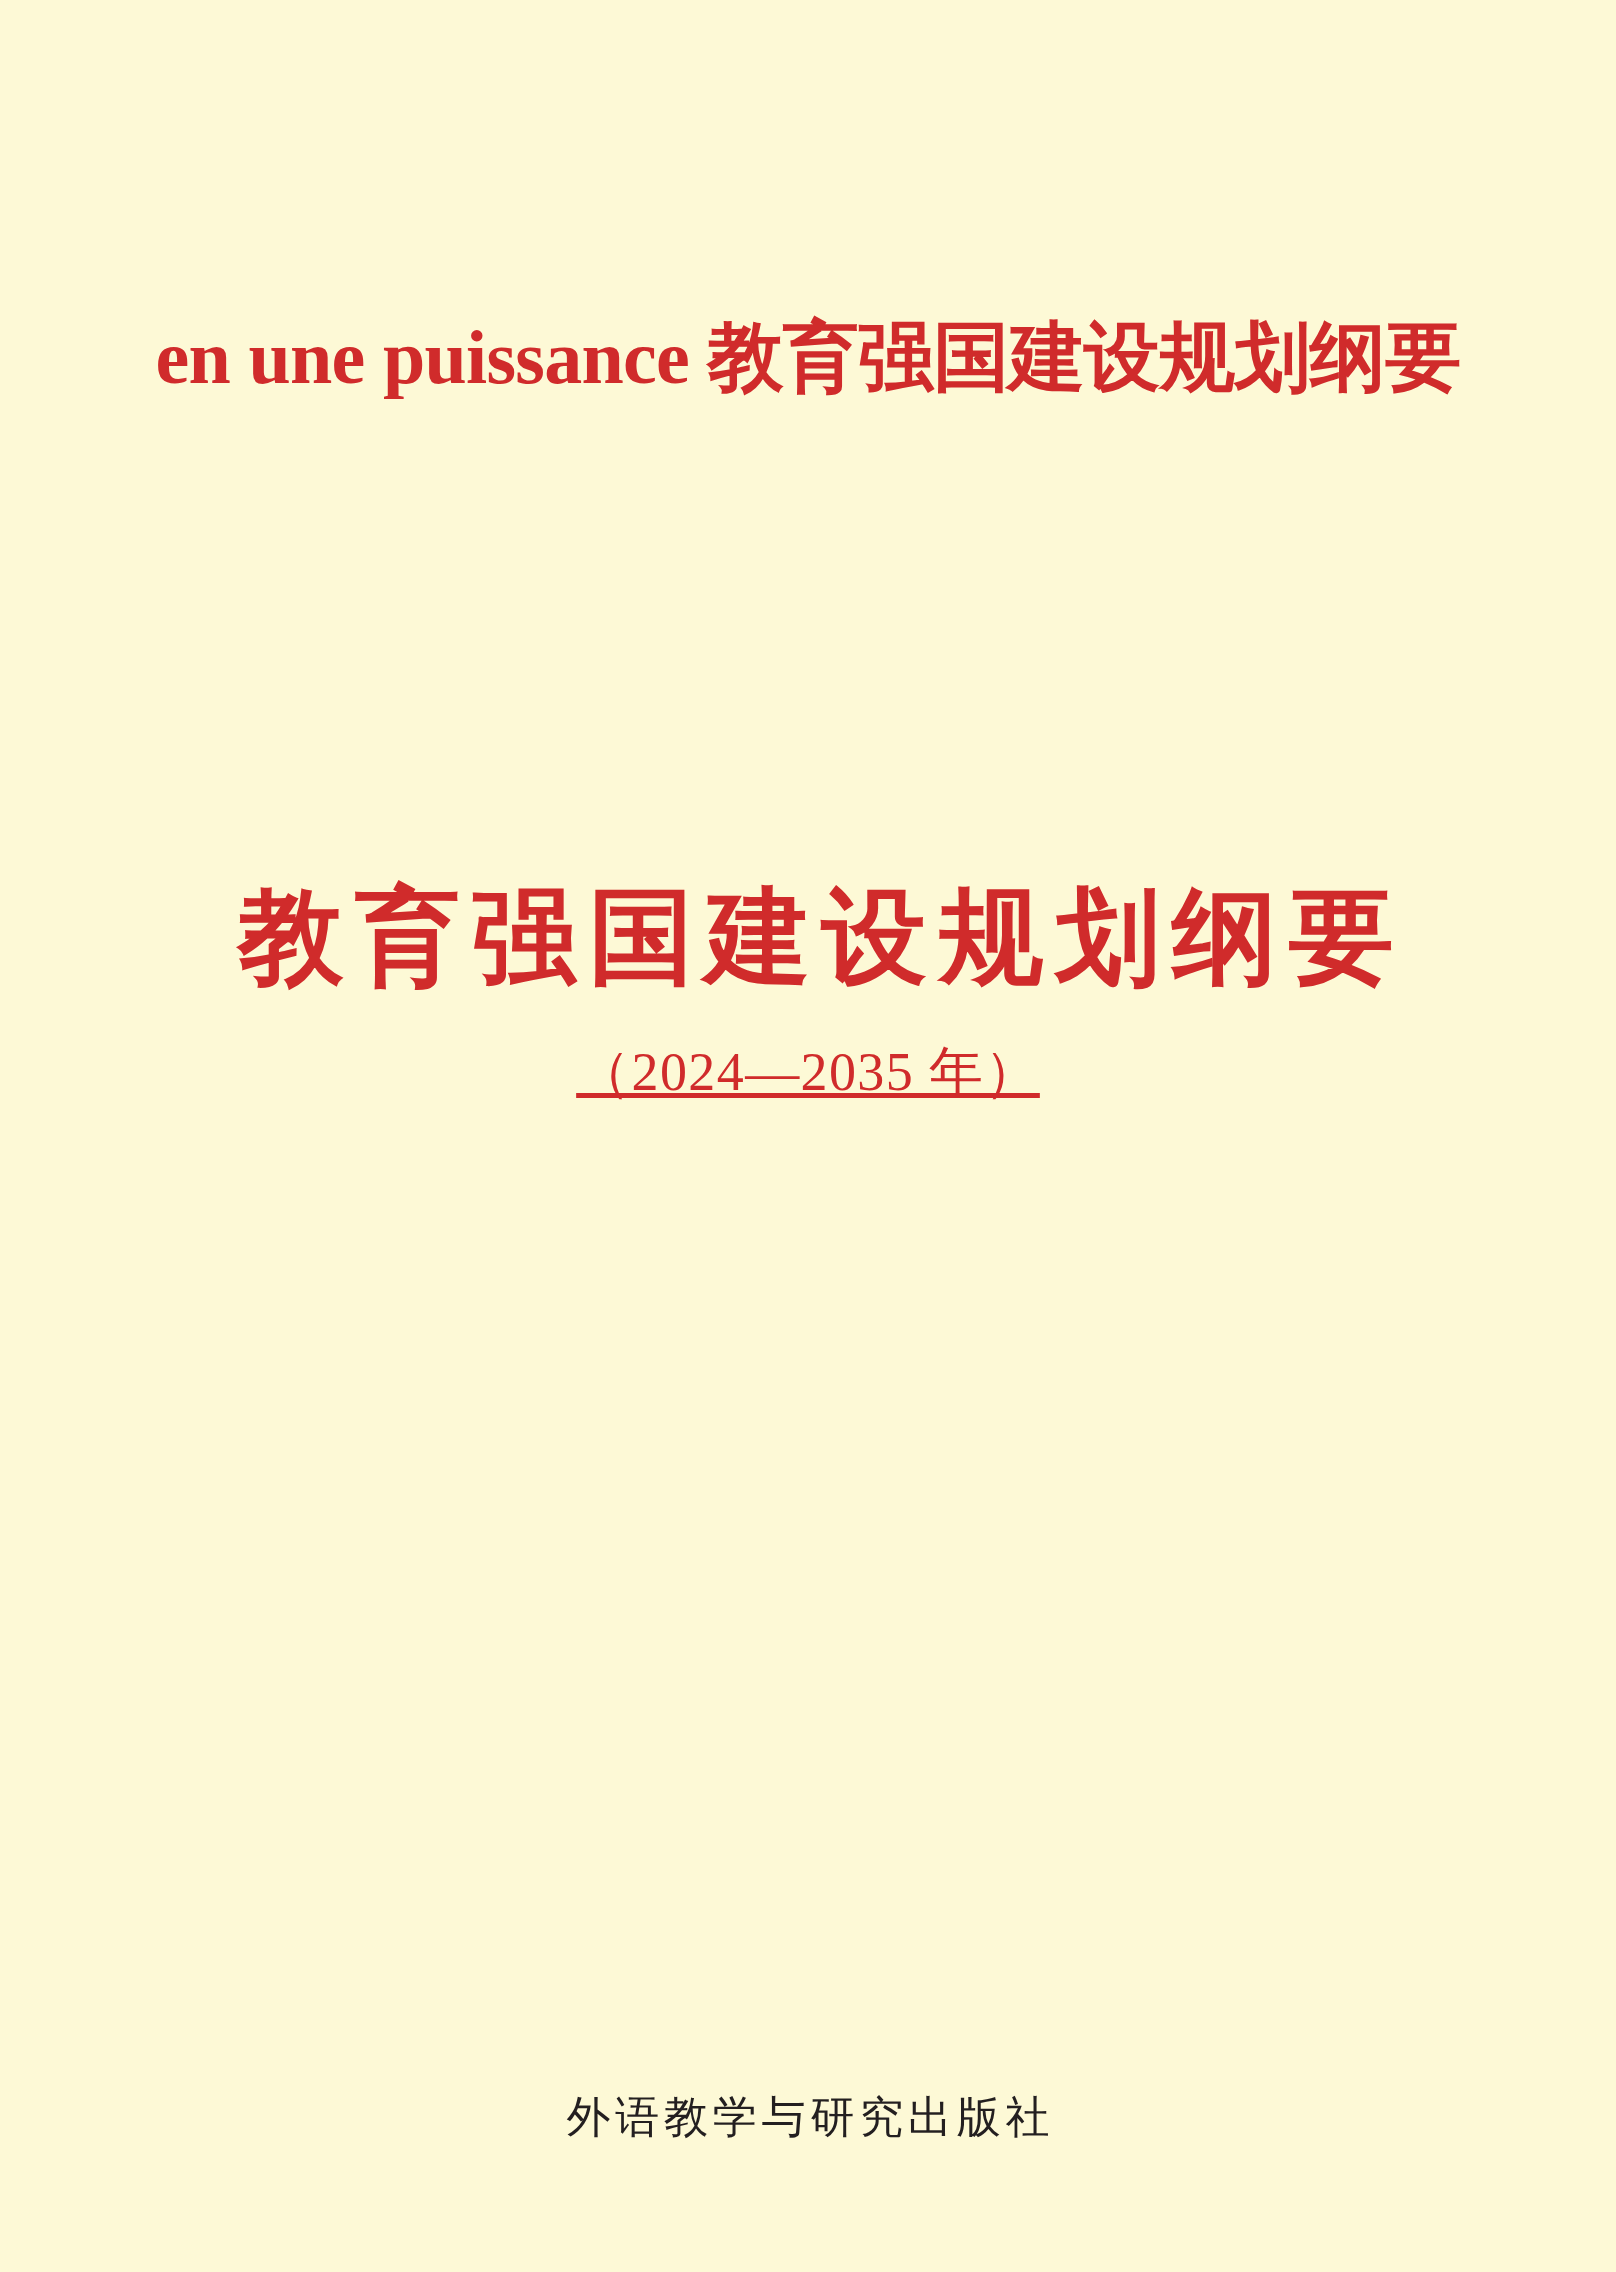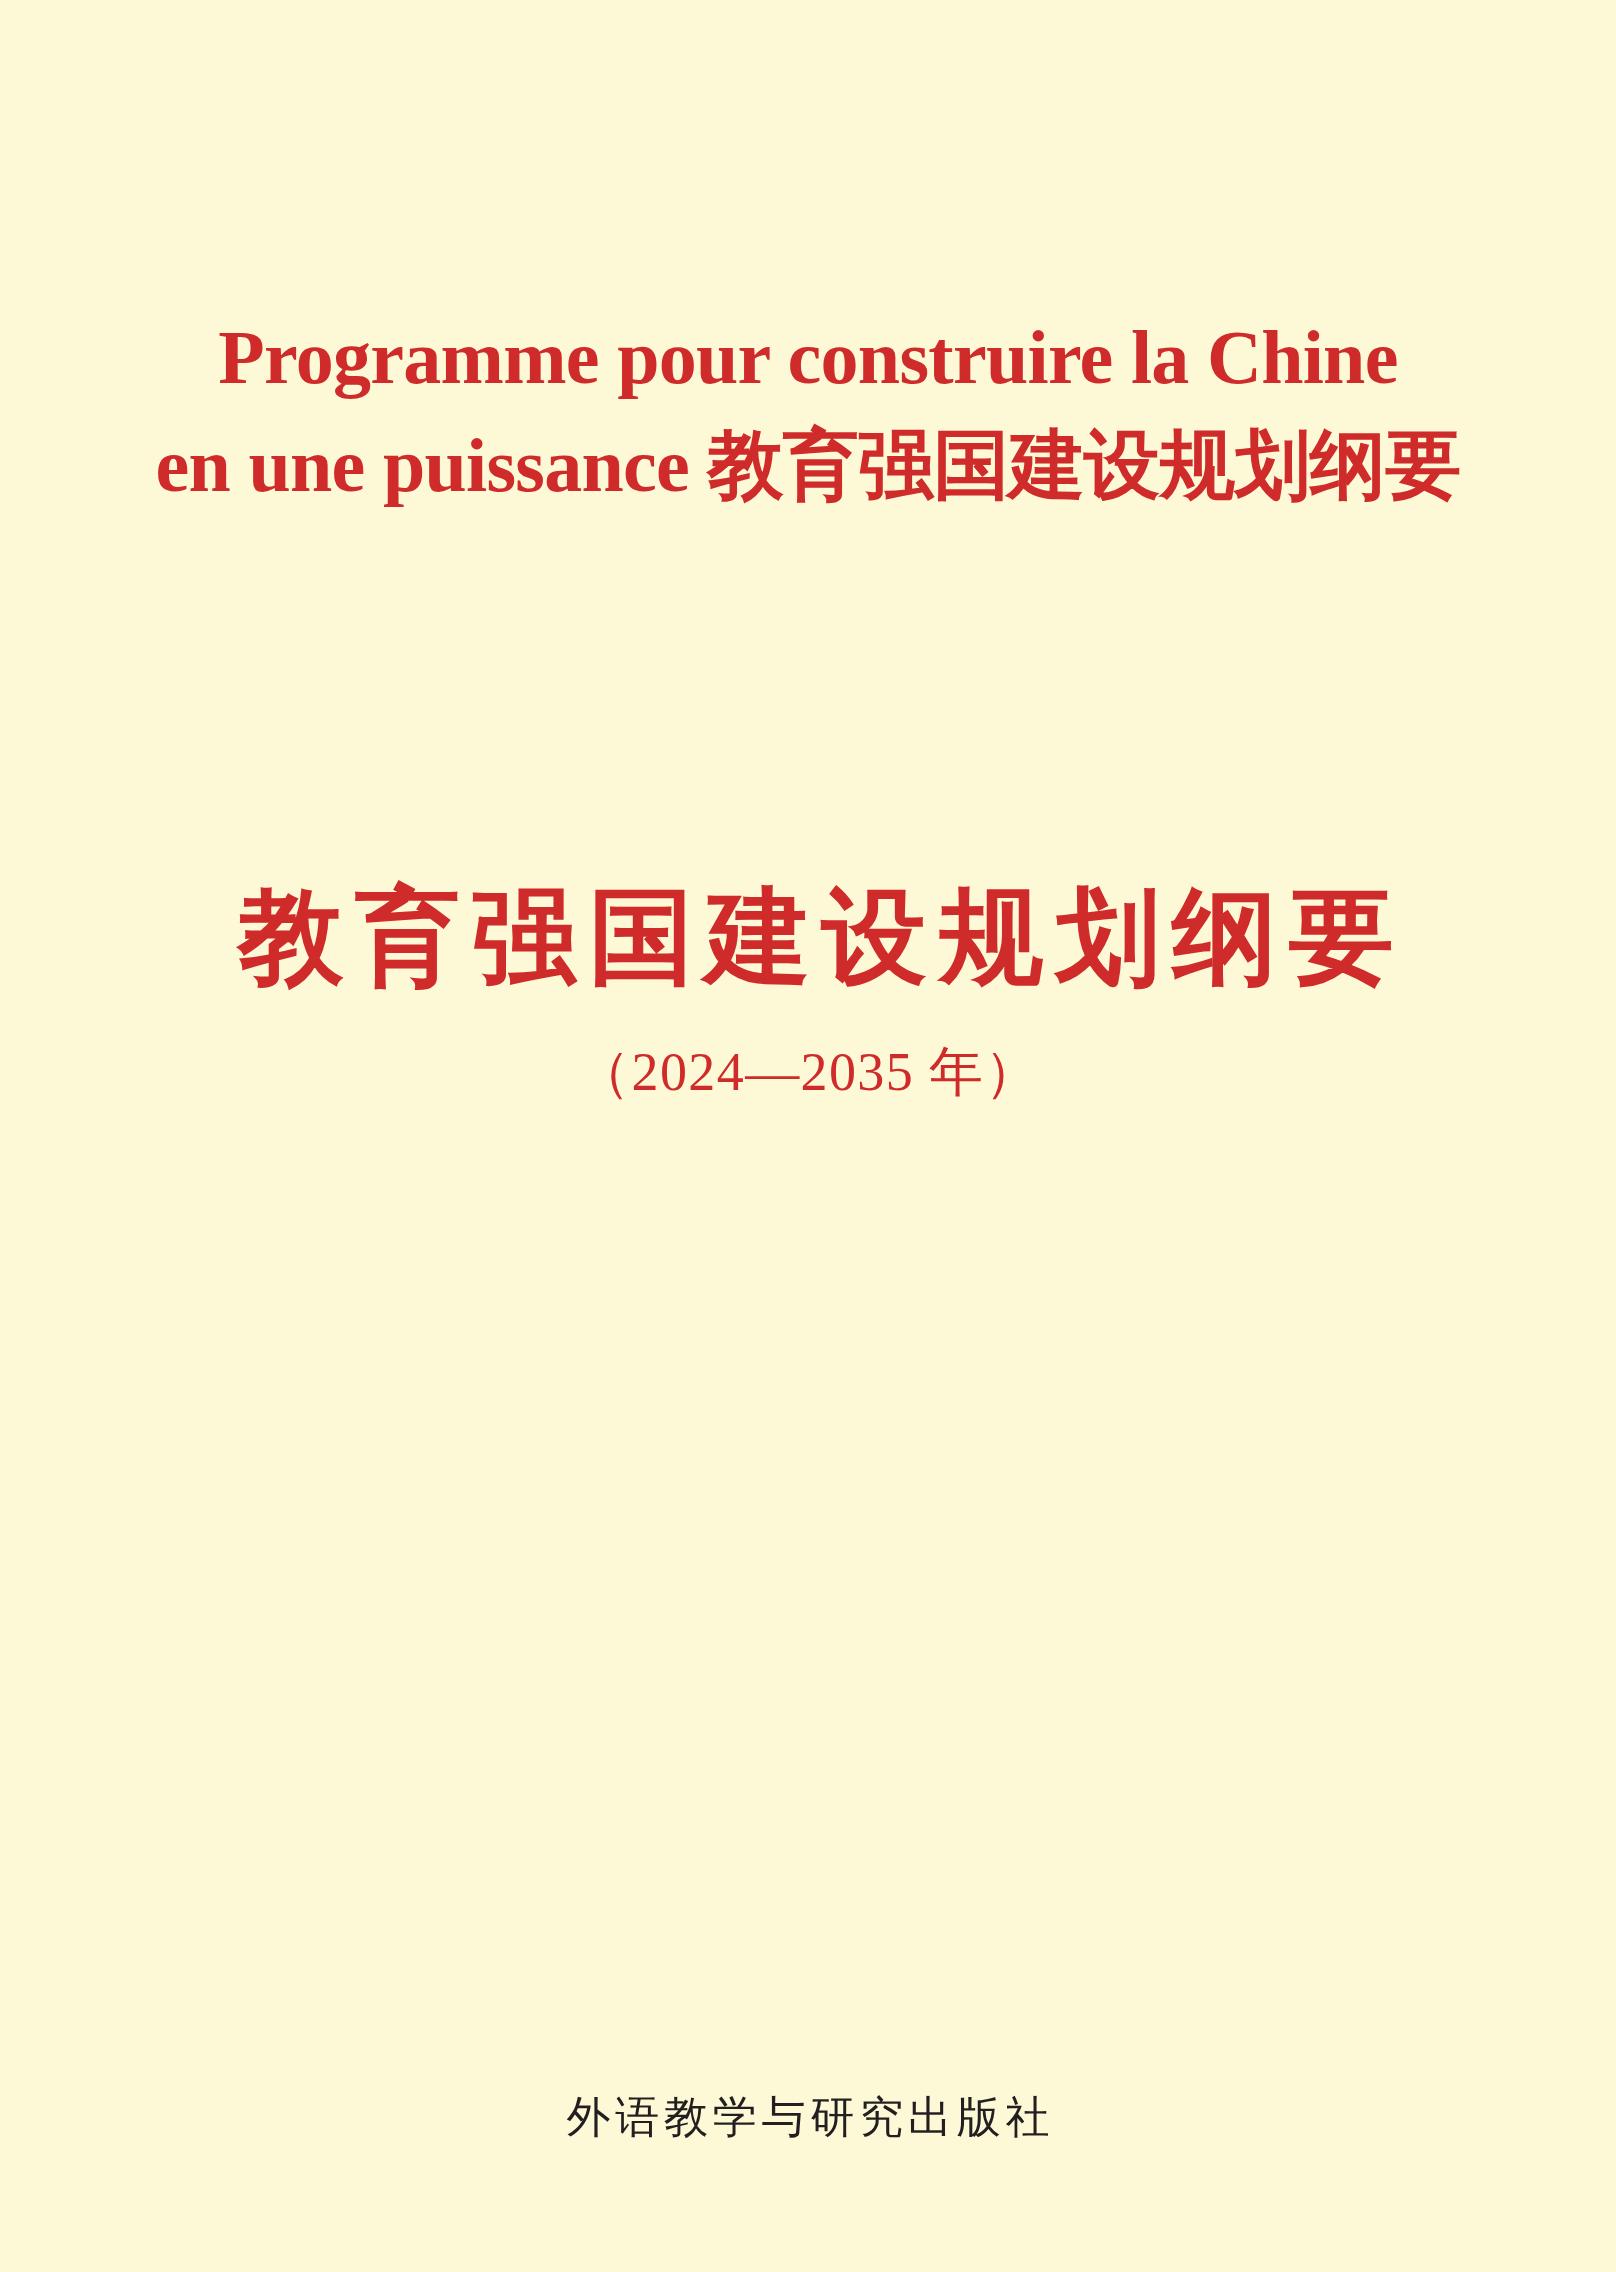--- a/index.html
+++ b/index.html
@@ -52,39 +52,39 @@
     text-indent:11.7px; 
     margin-left:8px;
   }
   .chinese-years{
     top:1039px;
     font-family:"Liberation Serif", serif;
     font-weight:normal;
     font-size:54px;
     line-height:66px;
     letter-spacing:1.4px;
+    text-decoration:underline;
   }
   .publisher{
     top:2089px;
     color:var(--ink);
     font-family:"Liberation Sans", sans-serif;
     font-weight:normal;
     font-size:44px;
     line-height:55px;
     letter-spacing:4.8px;
     text-indent:4.8px;
   }
 </style>
 </head>
 <body>
 
 <div class="page">
 
   <div class="center-line french-title">
-    <div>Programme pour construire la Chine</div>
     <div>en une puissance 教育强国建设规划纲要</div>
   </div>
 
 
   <div class="center-line chinese-title">教育强国建设规划纲要</div>
 
   <div class="center-line chinese-years">（2024—2035 年）</div>
 
   <div class="center-line publisher">外语教学与研究出版社</div>
 

